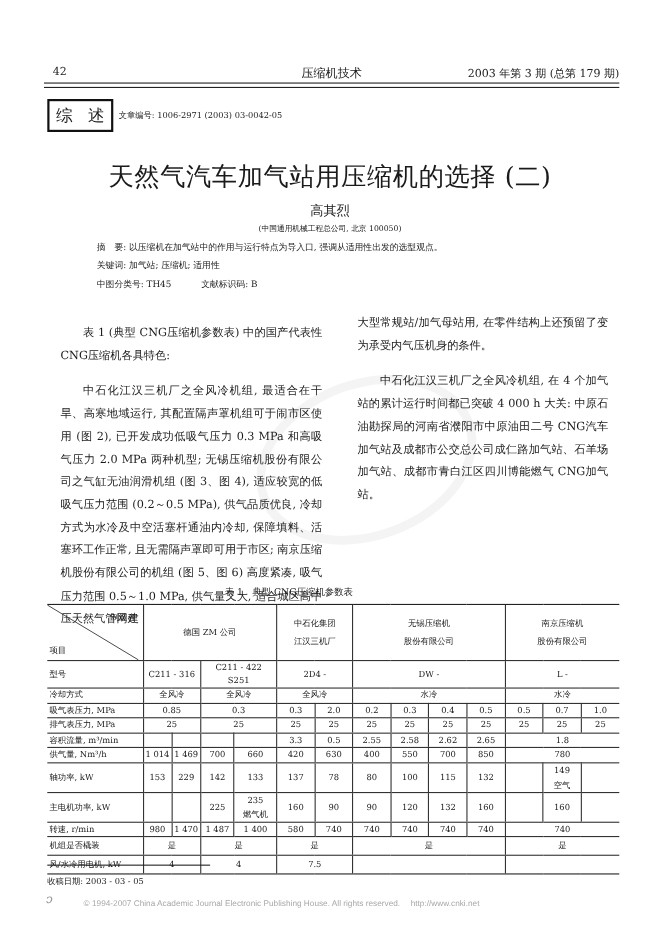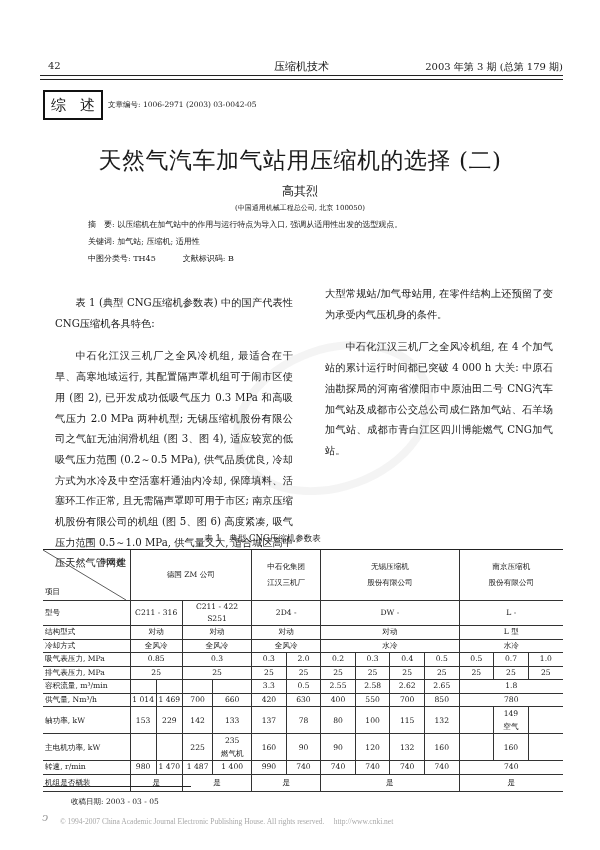--- a/index.html
+++ b/index.html
@@ -29,22 +29,22 @@
   table.t1 td { border-top: 0.8px solid #333; border-bottom: 0.8px solid #333; border-left: 0.8px solid #333; text-align: center; padding: 0; height: 12.5px; line-height: 12px; }
   table.t1 td.lbl { text-align: left; border-left: none; padding-left: 2px; }
   table.t1 tr.top td { border-top: 1.4px solid #222; }
   table.t1 tr.last td { border-bottom: 1.4px solid #222; }
   table.t1 td.diag { position: relative; height: 50px; }
   table.t1 td.diag .dh { position: absolute; right: 6px; top: 6px; text-align: center; }
   table.t1 td.diag .dl { position: absolute; left: 2px; bottom: 2px; margin-top: 12px; }
   table.t1 tr.tall td { height: 26px; line-height: 13px; }
   table.t1 tr.mid td { height: 16px; }
   .footrule { left: 43px; top: 786px; width: 148px; height: 0; border-top: 0.9px solid #222; }
-  .recv { left: 43px; top: 797px; font-size: 7.5px; margin-left: 28px; }
-  .copyright { left: 60px; top: 817px; font-size: 7.5px; color: #a8a8a8; font-family: Liberation Serif, serif; }
+  .recv { left: 43px; top: 797px; font-size: 7.5px; }
+  .copyright { left: 76px; top: 817px; font-size: 7.5px; color: #a8a8a8; font-family: Liberation Sans, sans-serif; }
   .cnki-logo { left: 32px; top: 811px; width: 26px; height: 18px; color: #9a9a9a; font-size: 11px; text-align: center; font-style: italic; }
   .watermark { left: 230px; top: 345px; width: 190px; height: 130px; border: 8px solid rgba(210,210,210,0.25); border-radius: 50%; transform: rotate(-20deg); pointer-events: none; }
 </style>
 </head>
 <body>
 
 <div class="abs running-head">
   <span class="pno">42</span>
   <span class="jname">压缩机技术</span>
   <span class="issue">2003 年第 3 期 (总第 179 期)</span>
@@ -127,28 +127,20 @@
   </tr>
   <tr>
     <td class="lbl">型号</td>
     <td colspan="2">C211 - 316</td>
     <td colspan="2">C211 - 422　S251</td>
     <td colspan="2">2D4 -</td>
     <td colspan="4">DW -</td>
     <td colspan="3">L -</td>
   </tr>
   <tr>
-    <td class="lbl">结构型式</td>
-    <td colspan="2">对动</td>
-    <td colspan="2">对动</td>
-    <td colspan="2">对动</td>
-    <td colspan="4">对动</td>
-    <td colspan="3">L 型</td>
-  </tr>
-  <tr>
     <td class="lbl">冷却方式</td>
     <td colspan="2">全风冷</td>
     <td colspan="2">全风冷</td>
     <td colspan="2">全风冷</td>
     <td colspan="4">水冷</td>
     <td colspan="3">水冷</td>
   </tr>
   <tr>
     <td class="lbl">吸气表压力, MPa</td>
     <td colspan="2">0.85</td>
@@ -238,36 +230,44 @@
     <td></td>
     <td>160</td>
     <td></td>
   </tr>
   <tr>
     <td class="lbl">转速, r/min</td>
     <td>980</td>
     <td>1 470</td>
     <td>1 487</td>
     <td>1 400</td>
-    <td>990</td>
+    <td>580</td>
     <td>740</td>
     <td>740</td>
     <td>740</td>
     <td>740</td>
     <td>740</td>
     <td colspan="3">740</td>
   </tr>
   <tr class="mid">
     <td class="lbl">机组是否橇装</td>
     <td colspan="2">是</td>
     <td colspan="2">是</td>
     <td colspan="2">是</td>
     <td colspan="4">是</td>
     <td colspan="3">是</td>
   </tr>
+  <tr class="mid last">
+    <td class="lbl">风/水冷用电机, kW</td>
+    <td colspan="2">4</td>
+    <td colspan="2">4</td>
+    <td colspan="2">7.5</td>
+    <td colspan="4"></td>
+    <td colspan="3"></td>
+  </tr>
 </tbody>
   </table>
 
 <div class="abs footrule"></div>
 <div class="abs recv">收稿日期: 2003 - 03 - 05</div>
 
 <div class="abs cnki-logo">ↄ</div>
 <div class="abs copyright">© 1994-2007 China Academic Journal Electronic Publishing House. All rights reserved.　 http://www.cnki.net</div>
 
 </body></html>

